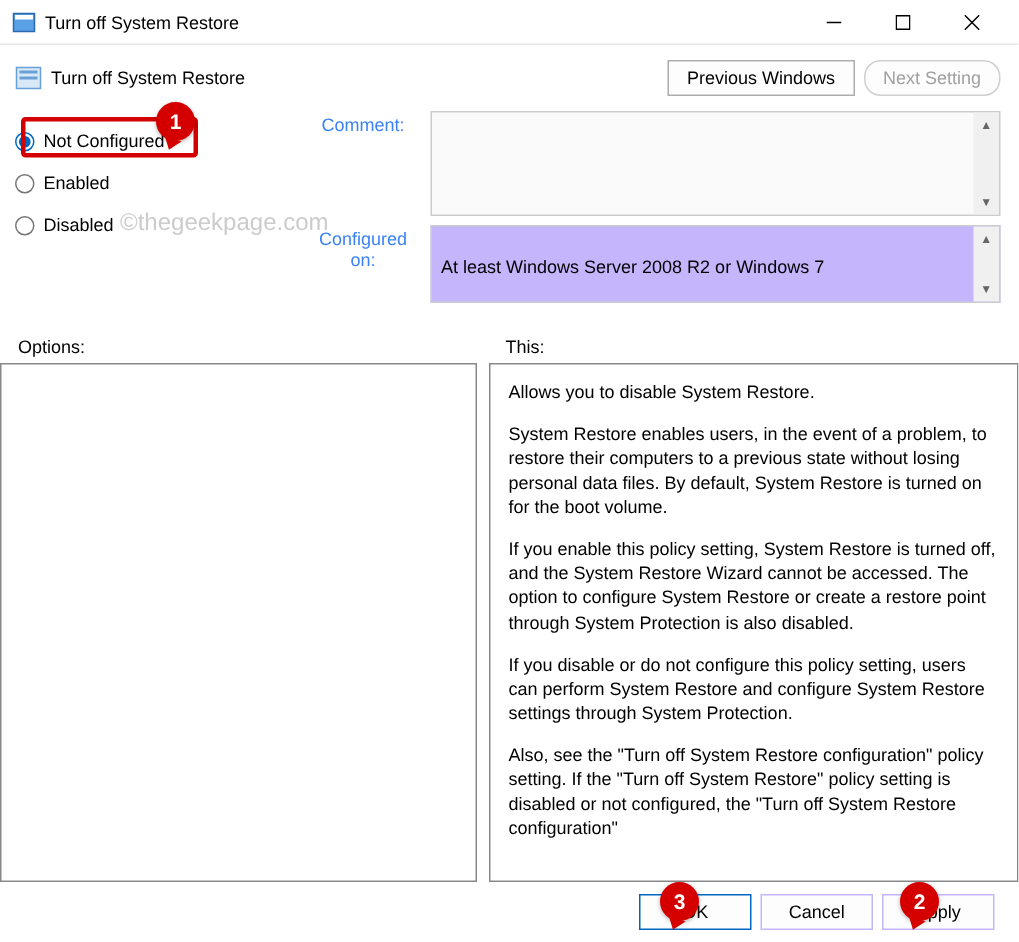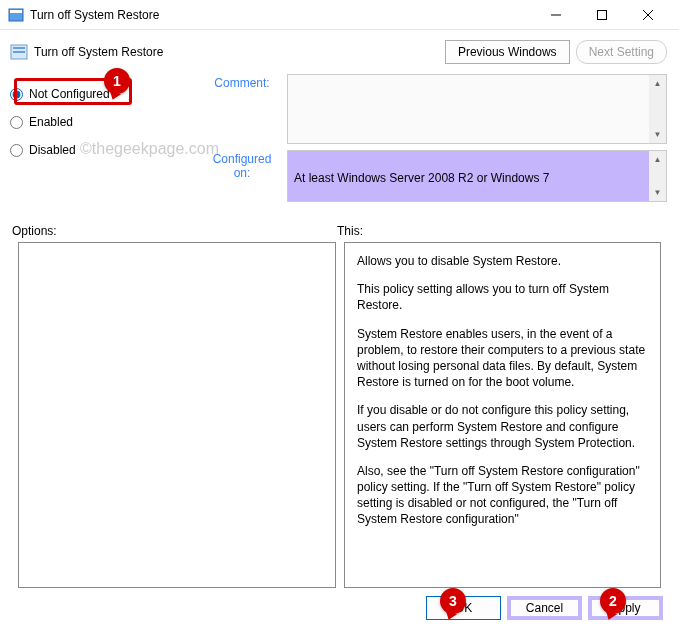--- a/index.html
+++ b/index.html
@@ -32,27 +32,27 @@
 .supported-box { flex: 1; height: 52px; border: 1px solid #ccc; background: #c4b5fd; position: relative; padding: 20px 20px 4px 6px; color: #000; }
 .scroll-arrows { position: absolute; right: 0; top: 0; bottom: 0; width: 17px; background: #f0f0f0; display: flex; flex-direction: column; justify-content: space-between; }
 .scroll-arrow { height: 17px; display: flex; align-items: center; justify-content: center; color: #666; font-size: 8px; }
 
 .watermark { position: absolute; left: 80px; top: 140px; color: #ccc; font-size: 16px; z-index: 5; pointer-events: none;}
 
 .panels-header { display: flex; padding: 16px 12px 4px 12px; }
 .panel-h-left { width: 325px; color: #000; }
 .panel-h-right { flex: 1; color: #000; }
 
-.panels { display: flex; padding: 0 18px; gap: 8px; }
+.panels { display: flex; padding: 0 0; gap: 8px; }
 .options-panel { width: 318px; height: 346px; border: 1px solid #888; background: #fff; }
 .help-panel { flex: 1; height: 346px; border: 1px solid #888; background: #fff; padding: 10px 12px; overflow: hidden; color: #000; line-height: 1.35; }
 .help-panel p { margin-bottom: 12px; }
 
 .button-row { position: absolute; bottom: 8px; right: 16px; display: flex; gap: 6px; }
-.btn { width: 75px; height: 24px; border: 4px solid #c4b5fd; background: #fdfdfd; color: #000; }
+.btn { width: 75px; height: 24px; border: 1px solid #c4b5fd; background: #fdfdfd; color: #000; }
 .btn.primary { border: 1px solid #0067c0; }
 
 .callout { position: absolute; width: 26px; height: 26px; border-radius: 50%; background: #d40000; color: #fff; display: flex; align-items: center; justify-content: center; font-weight: bold; font-size: 14px; z-index: 10; box-shadow: 0 1px 3px rgba(0,0,0,0.3); }
 .callout::after { content: ''; position: absolute; bottom: -6px; left: 4px; width: 0; height: 0; border-left: 6px solid transparent; border-right: 6px solid transparent; border-top: 8px solid #d40000; transform: rotate(20deg); }
 </style>
 </head>
 <body>
 
 <div class="titlebar">
   <svg class="titlebar-icon" viewBox="0 0 16 16">
@@ -134,22 +134,22 @@
 
 <div class="panels-header">
   <div class="panel-h-left">Options:</div>
   <div class="panel-h-right">This:</div>
 </div>
 
 <div class="panels">
   <div class="options-panel"></div>
   <div class="help-panel">
     <p>Allows you to disable System Restore.</p>
-    <p>This policy setting allows you to turn off System Restore.</p>
     <p>System Restore enables users, in the event of a problem, to restore their computers to a previous state without losing personal data files. By default, System Restore is turned on for the boot volume.</p>
+    <p>If you enable this policy setting, System Restore is turned off, and the System Restore Wizard cannot be accessed. The option to configure System Restore or create a restore point through System Protection is also disabled.</p>
     <p>If you disable or do not configure this policy setting, users can perform System Restore and configure System Restore settings through System Protection.</p>
     <p>Also, see the "Turn off System Restore configuration" policy setting. If the "Turn off System Restore" policy setting is disabled or not configured, the "Turn off System Restore configuration"</p>
   </div>
 </div>
 
 <div class="button-row">
   <button class="btn primary">OK</button>
   <button class="btn">Cancel</button>
   <button class="btn">Apply</button>
 </div>

